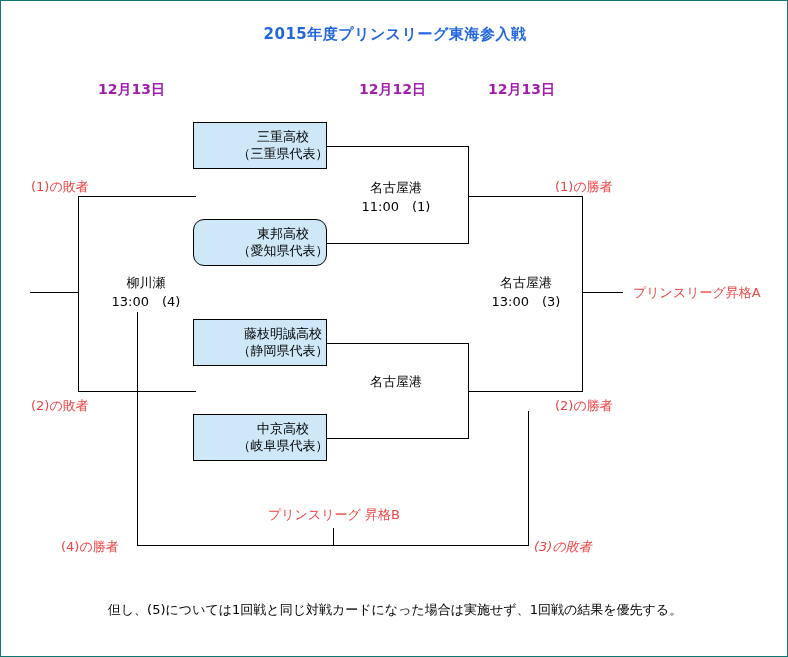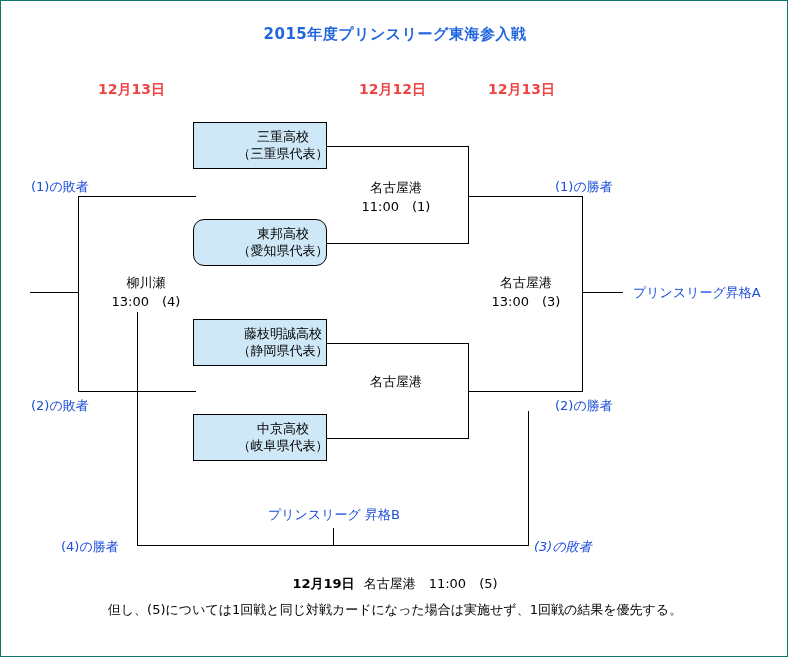--- a/index.html
+++ b/index.html
@@ -27,21 +27,21 @@
     text-align: center;
     color: #2266dd;
     font-weight: bold;
     font-size: 15px;
     letter-spacing: 0.5px;
   }
   .datehdr {
     position: absolute;
     font-size: 14px;
     font-weight: bold;
-    color: #ef4444;
+    color: #a21caf;
     white-space: nowrap;
   }
   .team-box {
     position: absolute;
     background: #cfe8f7;
     border: 1px solid #000000;
     box-sizing: border-box;
     width: 134px;
     height: 47px;
     display: flex;
@@ -60,21 +60,21 @@
     position: absolute;
     text-align: center;
     font-size: 13px;
     color: #000;
     line-height: 1.45;
     white-space: nowrap;
   }
   .note-label {
     position: absolute;
     font-size: 13px;
-    color: #1d4ed8;
+    color: #ef4444;
     white-space: nowrap;
     text-align: right;
   }
   .hline {
     position: absolute;
     height: 0;
     border-top: 1px solid #000;
   }
   .vline {
     position: absolute;
@@ -192,18 +192,15 @@
 
   <div class="hline" style="left:136px; top:544px; width:392px;"></div>
 
   <div class="vline" style="left:332px; top:527px; height:18px;"></div>
 
   <div class="note-label" style="left:267px; top:505px;">プリンスリーグ 昇格B</div>
 
   <div class="note-label" style="left:60px; top:537px;">(4)の勝者</div>
   <div class="note-label" style="left:533px; top:537px;font-style:italic;">(3)の敗者</div>
 
-  <div class="footer1">
-    <span>12月19日</span><span>&nbsp;&nbsp;</span><span class="plain">名古屋港　11:00　(5)</span>
-  </div>
   <div class="footer2">但し、(5)については1回戦と同じ対戦カードになった場合は実施せず、1回戦の結果を優先する。</div>
 
 </div>
 
 </body></html>

